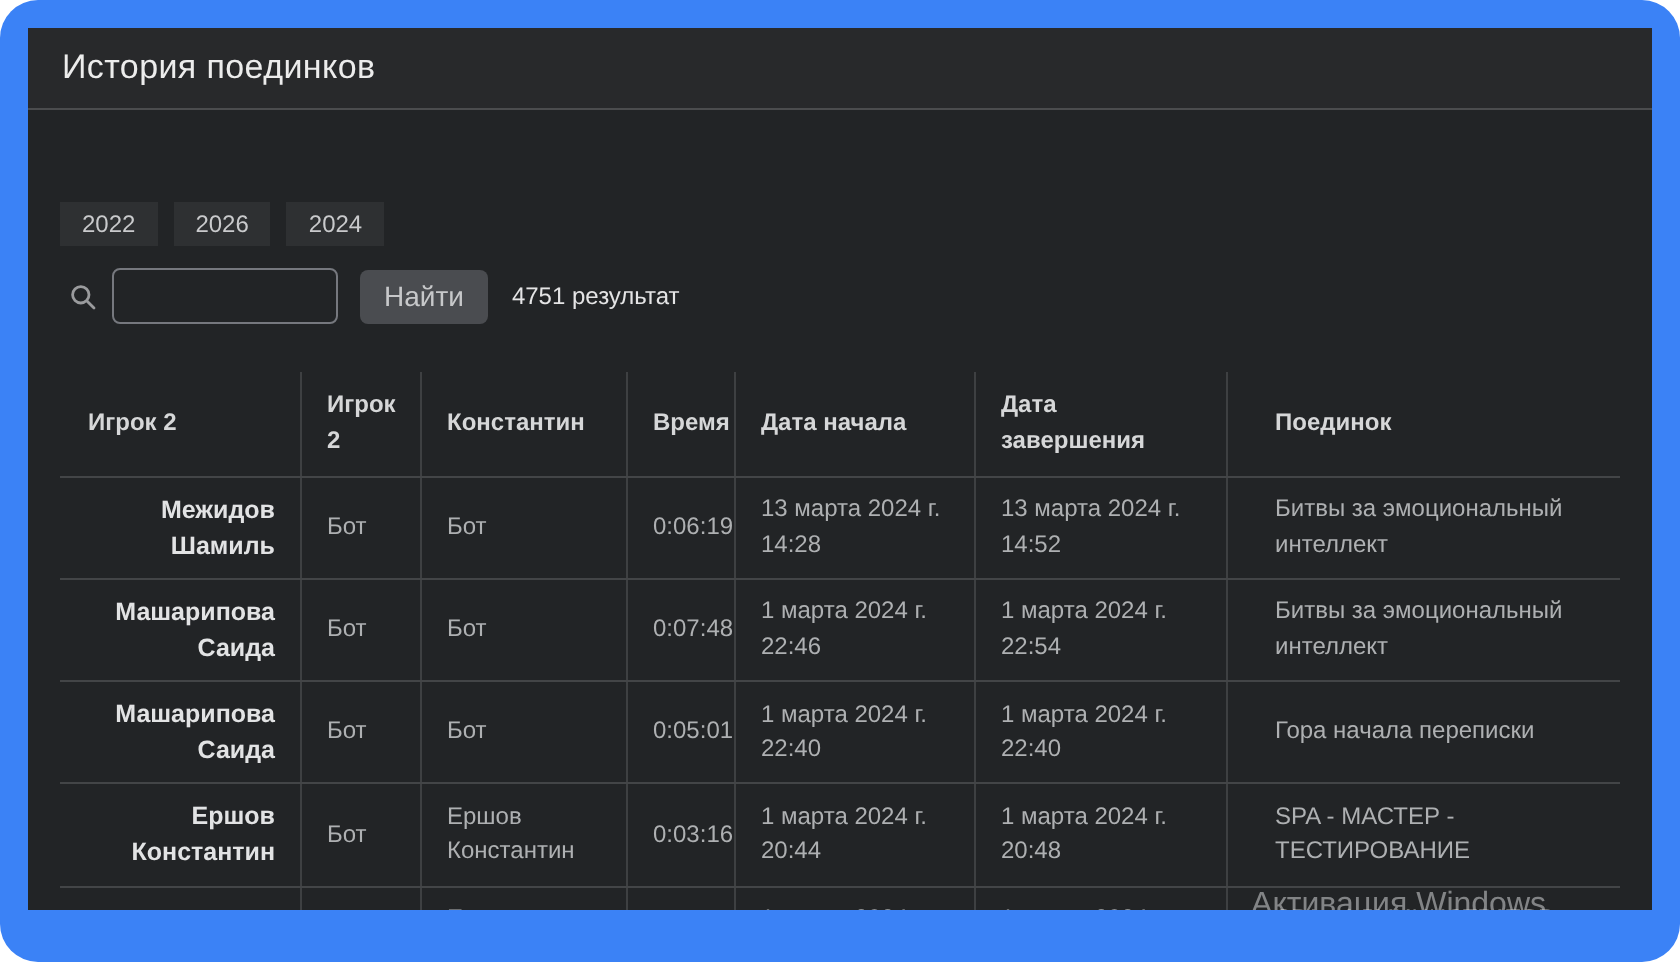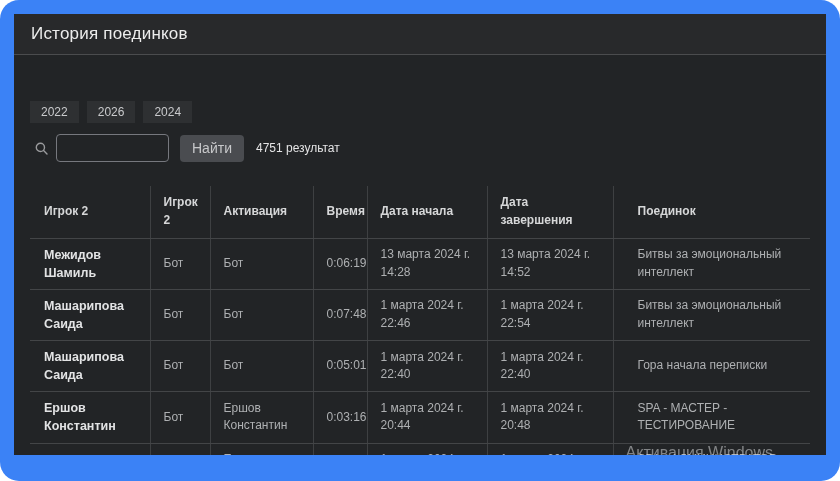--- a/index.html
+++ b/index.html
@@ -112,20 +112,21 @@
   }
   tbody td {
     height: 46px;
     color: #aeb0b2;
     font-size: 12px;
   }
   tbody td.cell-p1 {
     color: #e2e3e4;
     font-weight: 700;
     font-size: 12.5px;
+    text-align: right;
   }
 
   .watermark {
     position: absolute;
     right: 53px;
     bottom: -7px;
     font-size: 16px;
     color: rgba(210, 212, 214, 0.55);
     white-space: nowrap;
     pointer-events: none;
@@ -168,21 +169,21 @@
             <col class="c-win">
             <col class="c-time">
           <col class="c-start">
             <col class="c-end">
             <col class="c-duel">
         </colgroup>
         <thead>
           <tr>
             <th>Игрок 2</th>
             <th>Игрок 2</th>
-            <th>Активация</th>
+            <th>Константин</th>
             <th>Время</th>
             <th>Дата начала</th>
             <th>Дата завершения</th>
             <th>Поединок</th>
           </tr>
         </thead>
         <tbody>
           <tr>
             <td class="cell-p1">Межидов Шамиль</td>
             <td>Бот</td>

